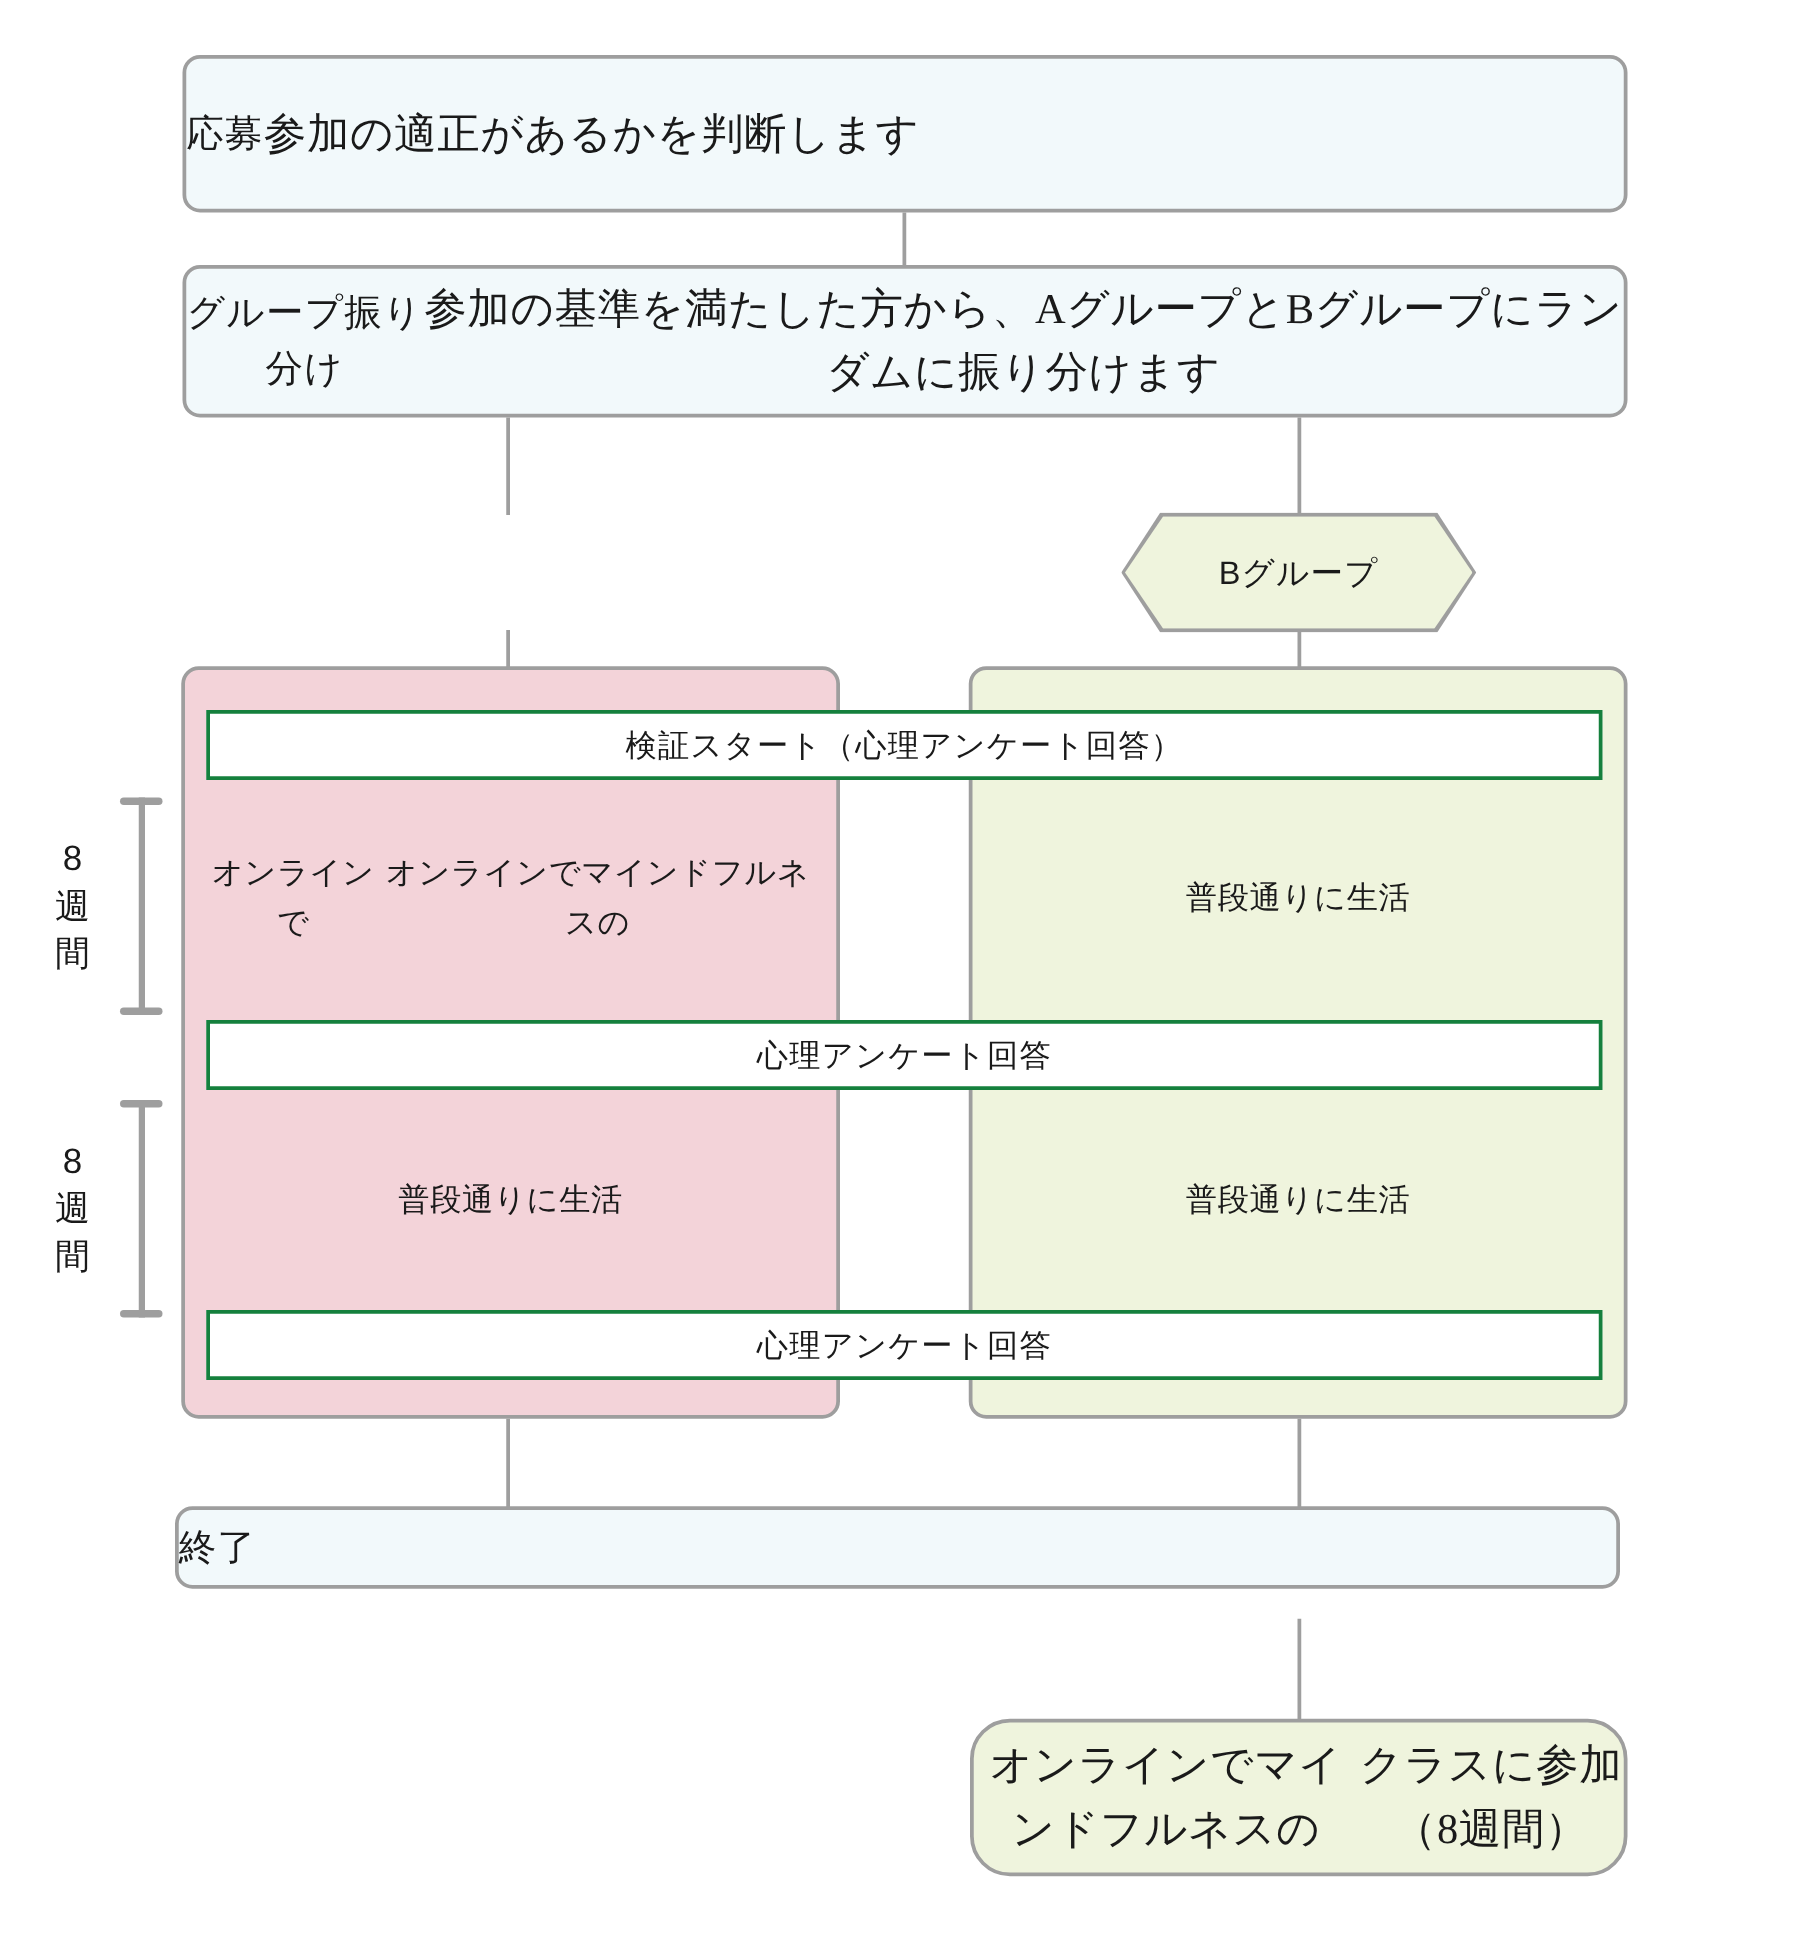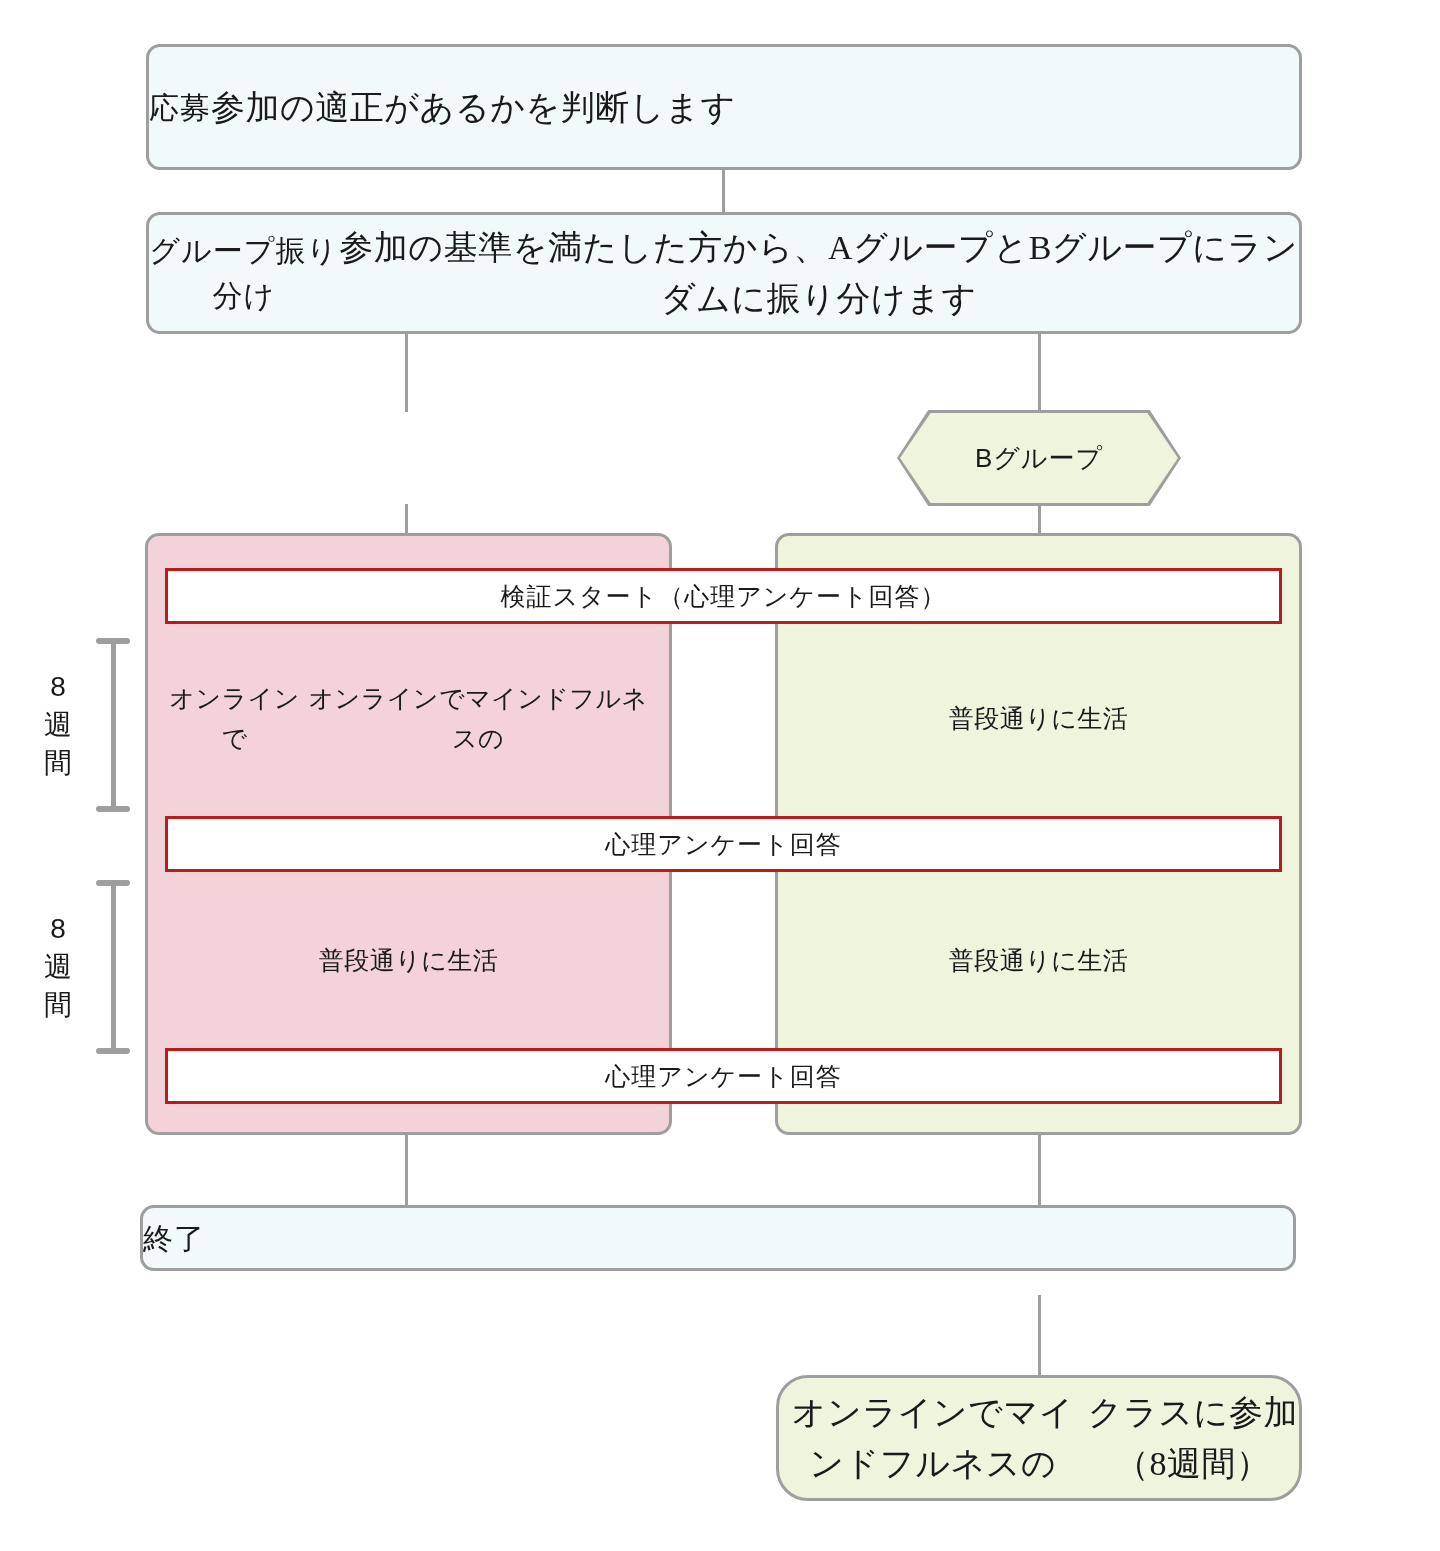--- a/index.html
+++ b/index.html
@@ -79,21 +79,21 @@
     box-sizing: border-box;
     border: 3px solid #9e9e9e;
     border-radius: 14px;
   }
 
   
   .bar {
     position: absolute;
     box-sizing: border-box;
     background: #ffffff;
-    border: 3px solid #b91c1c;
+    border: 3px solid #15803d;
     display: flex;
     align-items: center;
     justify-content: center;
     font-size: 25px;
     letter-spacing: 1px;
     z-index: 6;
   }
 
   
   .panel-label {

